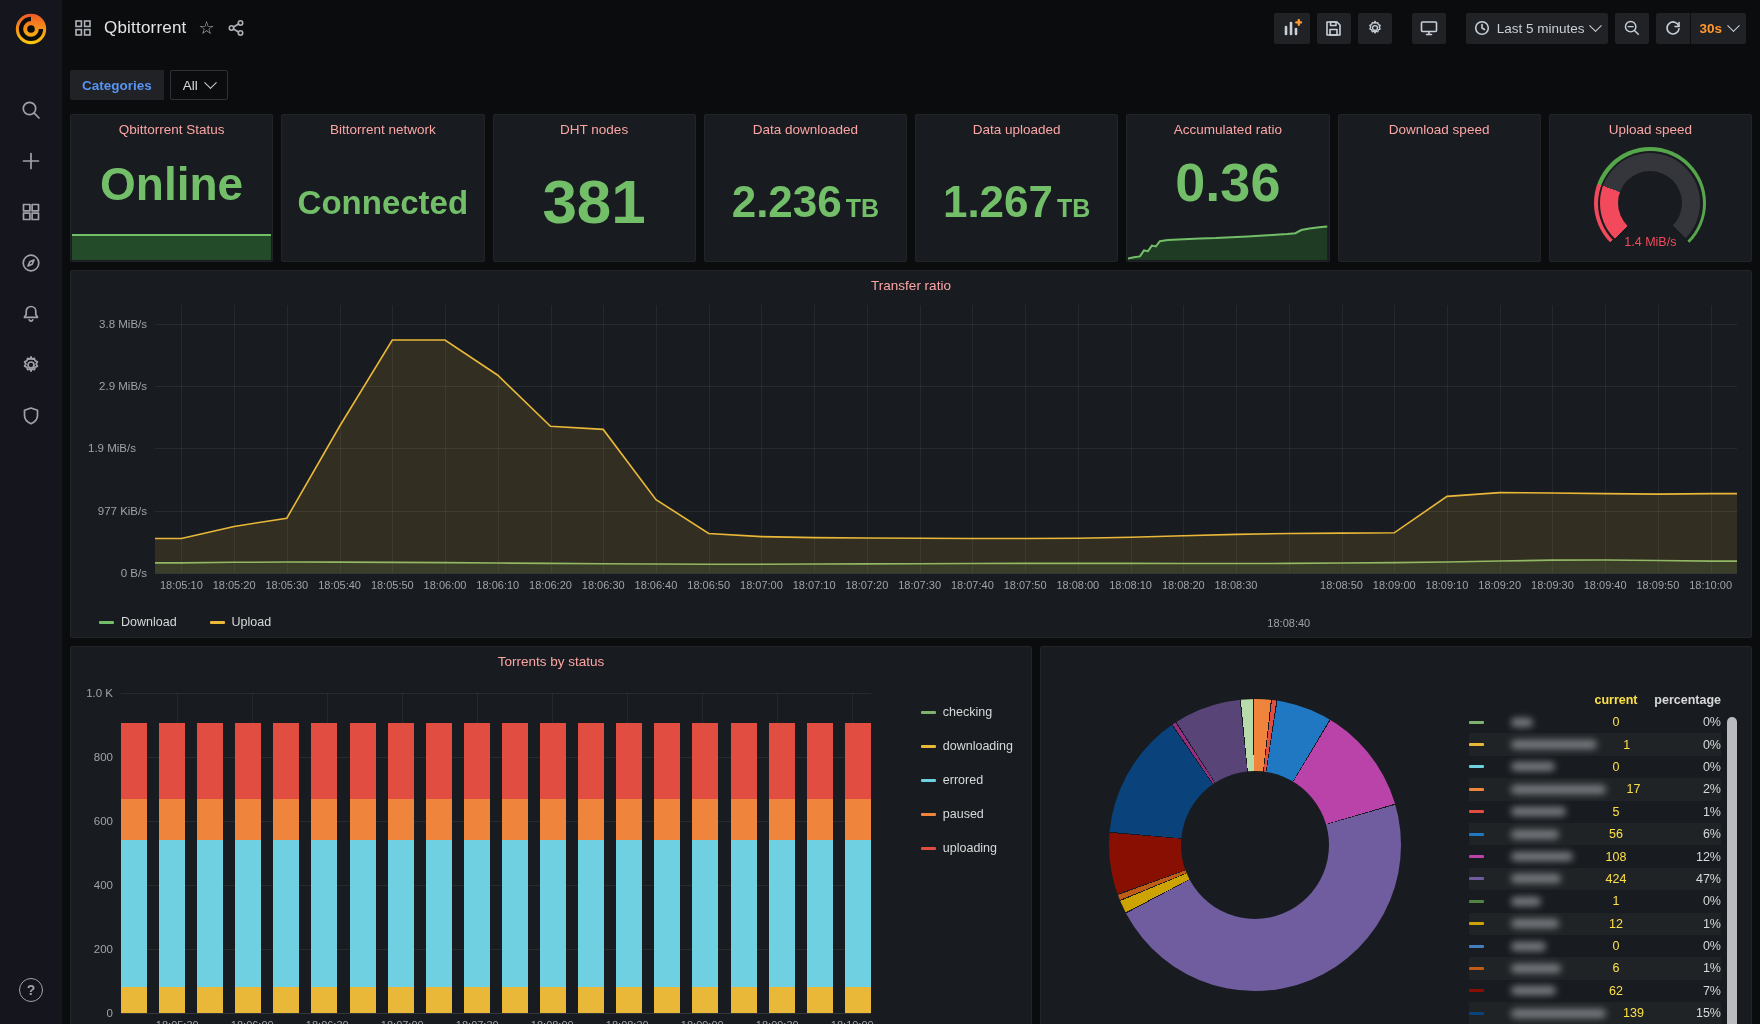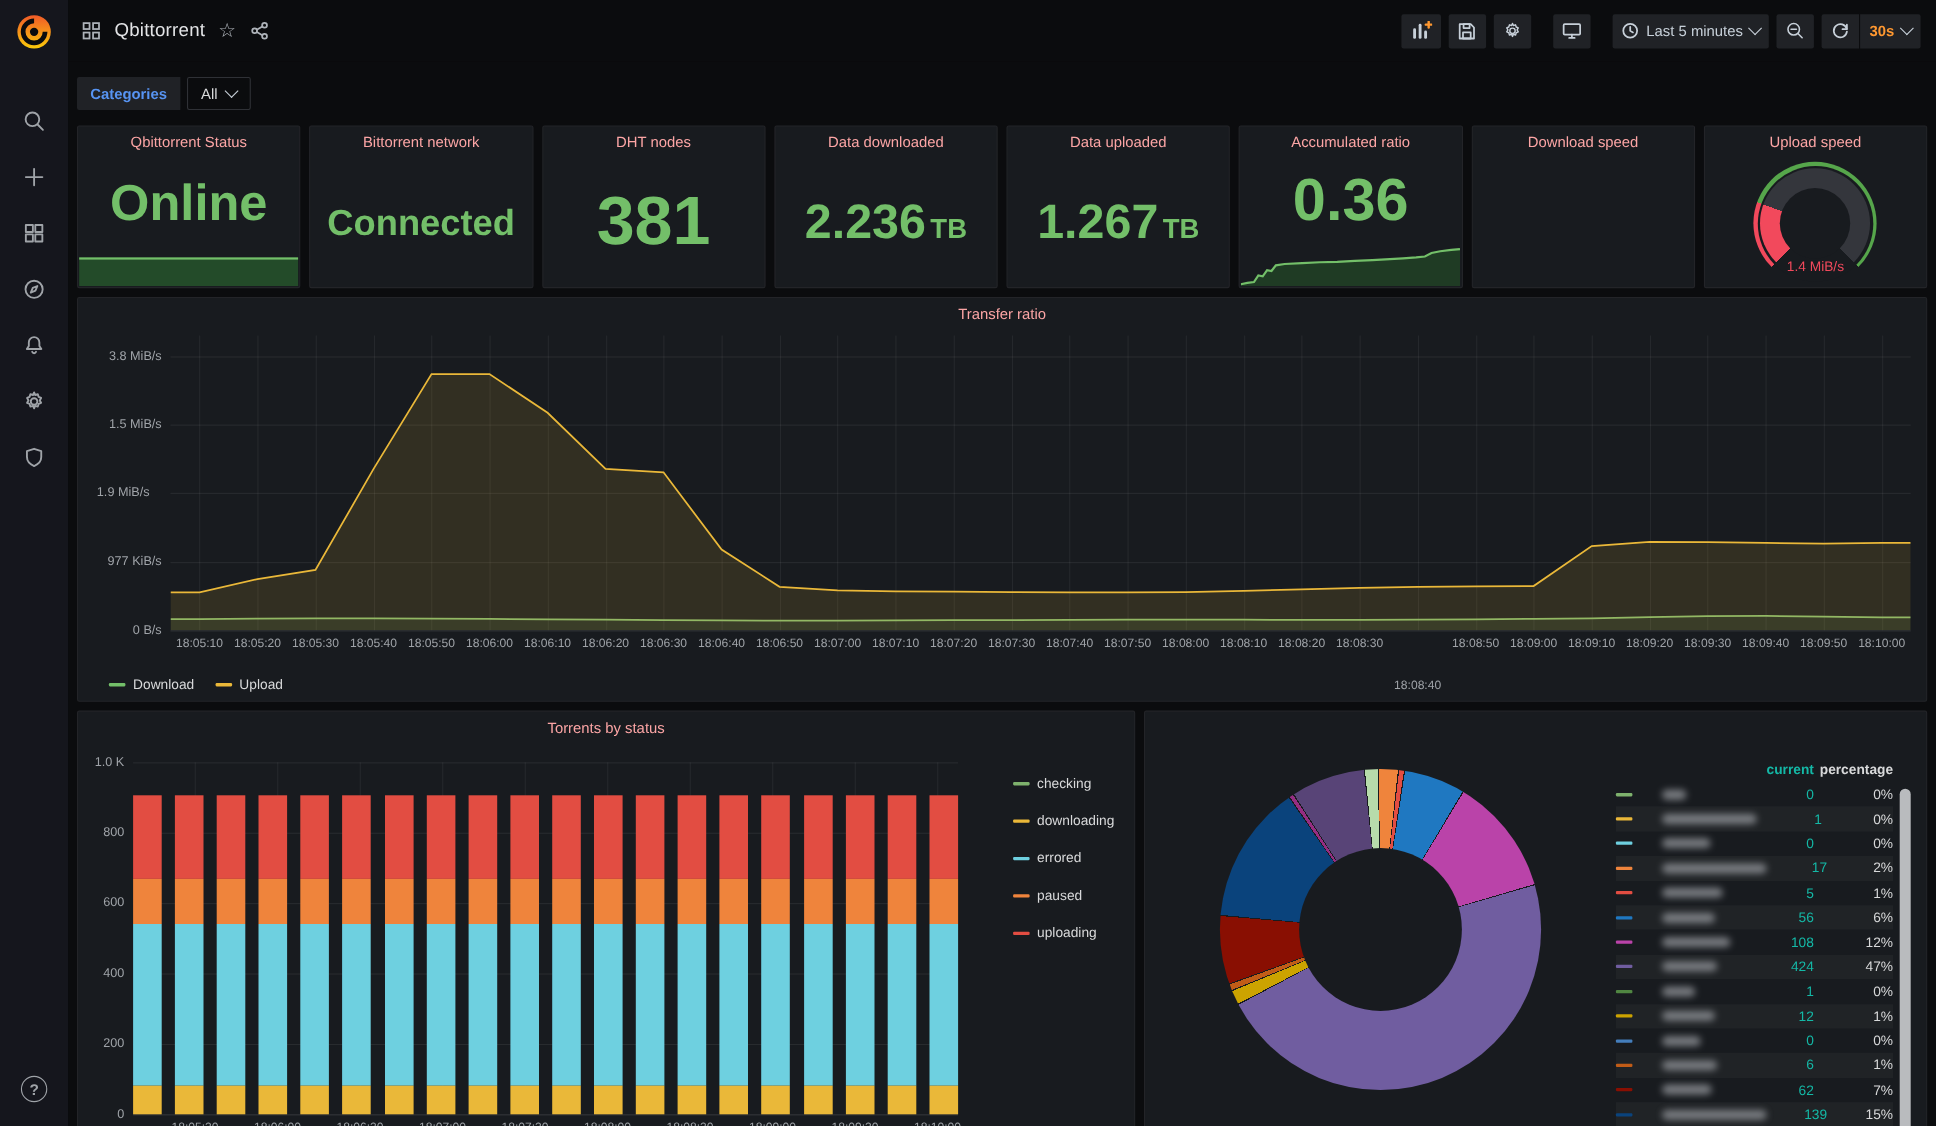--- a/index.html
+++ b/index.html
@@ -70,21 +70,21 @@
   .gauge-val { position:absolute; left:0; right:0; bottom:10px; text-align:center; font-size:12.5px; color:#F2495C; z-index:3; }
 
   
   .transfer { height:368px; margin-top:8px; }
   .t-plot { position:absolute; left:84px; right:14px; top:34px; bottom:64px; }
   .t-plot svg { position:absolute; inset:0; width:100%; height:100%; }
   .gridline-h { position:absolute; left:0; right:0; height:1px; background:rgba(255,255,255,0.07); }
   .gridline-v { position:absolute; top:0; bottom:0; width:1px; background:rgba(255,255,255,0.06); }
   .ylab { position:absolute; right:100%; margin-right:8px; transform:translateY(-50%); font-size:11.5px; color:#9fa3a8; white-space:nowrap; width:70px; text-align:right; }
   .xlab { position:absolute; top:100%; margin-top:6px; transform:translateX(-50%); font-size:11px; color:#9fa3a8; white-space:nowrap; }
-  .legend-row { position:absolute; left:28px; bottom:8px; display:flex; gap:19px; }
+  .legend-row { position:absolute; left:28px; bottom:8px; display:flex; gap:33px; }
   .leg-item { display:flex; align-items:center; gap:7px; font-size:12.5px; color:#d8d9da; cursor:pointer; }
   .leg-dash { width:15px; height:3px; border-radius:1px; }
 
   
   .row3 { display:grid; grid-template-columns:962px 1fr; gap:8px; height:420px; margin-top:8px; }
   .s-plot { position:absolute; left:50px; right:160px; top:46px; bottom:52px; }
   .bars { position:absolute; inset:0; display:flex; justify-content:space-between; align-items:flex-end; }
   .bar { width:26px; height:100%; display:flex; flex-direction:column-reverse; }
   .bar div { width:100%; }
   .s-legend { position:absolute; right:18px; top:58px; display:flex; flex-direction:column; gap:20px; }
@@ -95,21 +95,21 @@
   .donut { position:relative; width:292px; height:292px; border-radius:50%; }
   .donut-hole { position:absolute; inset:72px; border-radius:50%; background:#181B1F; }
   .cat-table { width:252px; margin:14px 30px 0 0; font-size:12.5px; position:relative; }
   .cat-head { display:flex; height:22px; align-items:center; font-weight:bold; color:#33A2E5; }
   .cat-row { display:flex; height:22.4px; align-items:center; }
   .cat-row.alt { background:rgba(255,255,255,0.035); }
   .c-dash { width:42px; flex-shrink:0; display:flex; align-items:center; }
   .c-dash i { display:block; width:15px; height:3px; border-radius:1px; }
   .c-label { flex:1; display:flex; align-items:center; }
   .blurblob { height:9px; border-radius:5px; background:#8a8d92; filter:blur(3.5px); opacity:.85; }
-  .c-cur { width:66px; text-align:right; color:#14b8a6; }
+  .c-cur { width:66px; text-align:center; color:#fde047; }
   .c-pct { width:72px; text-align:right; color:#d8d9da; }
   .scrollbar { position:absolute; right:14px; top:42px; bottom:0; width:10px; border-radius:5px; background:#b9bbbe; cursor:pointer; }
 </style>
 </head>
 <body>
 
 <div class="app">
 
   <div class="sidebar">
     <div class="logo">
@@ -336,21 +336,21 @@
 
       <div class="panel transfer">
         <div class="panel-title">Transfer ratio</div>
         <div class="t-plot" id="t-plot">
             <div class="ylab" style="top: 100%;">0 B/s</div>
             <div class="gridline-h" style="top: 76.7381%;"></div>
             <div class="ylab" style="top: 76.7381%;">977 KiB/s</div>
             <div class="gridline-h" style="top: 53.4762%;"></div>
             <div class="ylab" style="top: 53.4762%; text-align: center;">1.9 MiB/s</div>
             <div class="gridline-h" style="top: 30.2143%;"></div>
-            <div class="ylab" style="top: 30.2143%;">1.5 MiB/s</div>
+            <div class="ylab" style="top: 30.2143%;">2.9 MiB/s</div>
             <div class="gridline-h" style="top: 6.95238%;"></div>
             <div class="ylab" style="top: 6.95238%;">3.8 MiB/s</div>
             <div class="gridline-h" style="top: 100%; background: rgba(255, 255, 255, 0.12);"></div>
             <div class="gridline-v" style="left: 1.66667%;"></div>
             <div class="xlab" style="left: 1.66667%;">18:05:10</div>
             <div class="gridline-v" style="left: 5%;"></div>
             <div class="xlab" style="left: 5%;">18:05:20</div>
             <div class="gridline-v" style="left: 8.33333%;"></div>
             <div class="xlab" style="left: 8.33333%;">18:05:30</div>
             <div class="gridline-v" style="left: 11.6667%;"></div>

